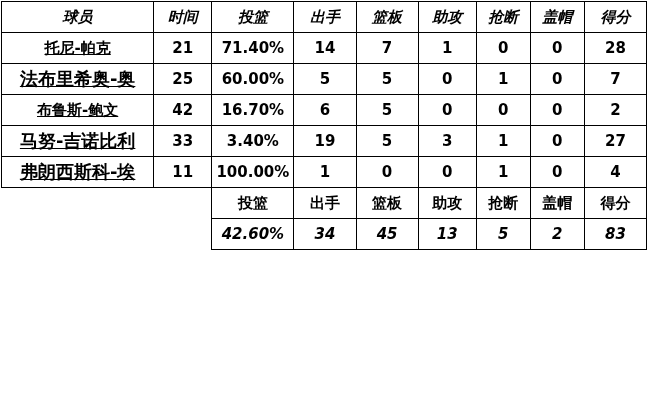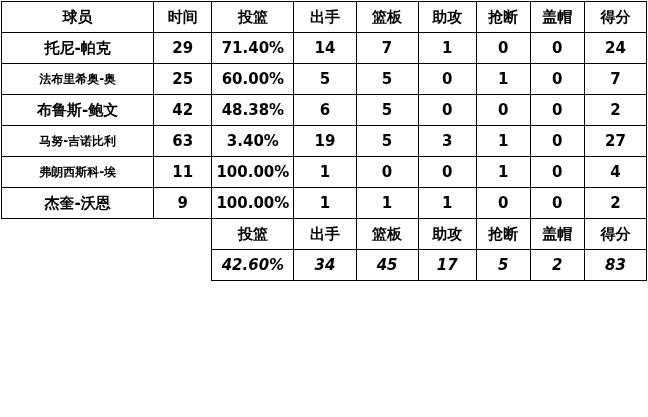--- a/index.html
+++ b/index.html
@@ -42,23 +42,23 @@
   col.c-player { width: 152px; }
   col.c-min    { width: 58px; }
   col.c-fg     { width: 82px; }
   col.c-att    { width: 62px; }
   col.c-reb    { width: 62px; }
   col.c-ast    { width: 58px; }
   col.c-stl    { width: 54px; }
   col.c-blk    { width: 54px; }
   col.c-pts    { width: 62px; }
 
-  thead td { font-size: 16px; }
-  .name-cell { font-size: 15px; }
-  .name-cell.long { font-size: 12px; }
+  thead td { font-size: 16px; font-style: italic; }
+  .name-cell { font-size: 15px; text-decoration: underline; }
+  .name-cell.long { font-size: 18px; }
 
   .blank-cell { border: none !important; background: #ffffff; }
   .total-row td { color: #cc0000; font-size: 16px; font-style: italic; }
   .subhead-row td { font-size: 16px; }
 </style>
 </head>
 <body>
 
 <div class="sheet">
   <table class="stats">
@@ -82,101 +82,90 @@
         <td>篮板</td>
         <td>助攻</td>
         <td>抢断</td>
         <td>盖帽</td>
         <td>得分</td>
       </tr>
     </thead>
     <tbody>
       <tr>
         <td class="name-cell">托尼-帕克</td>
-        <td>29</td>
+        <td>21</td>
         <td>71.40%</td>
         <td>14</td>
         <td>7</td>
         <td>1</td>
         <td>0</td>
         <td>0</td>
-        <td>24</td>
+        <td>28</td>
       </tr>
       <tr>
         <td class="name-cell long">法布里希奥-奥</td>
         <td>25</td>
         <td>60.00%</td>
         <td>5</td>
         <td>5</td>
         <td>0</td>
         <td>1</td>
         <td>0</td>
         <td>7</td>
       </tr>
       <tr>
         <td class="name-cell">布鲁斯-鲍文</td>
         <td>42</td>
-        <td>48.38%</td>
+        <td>16.70%</td>
         <td>6</td>
         <td>5</td>
         <td>0</td>
         <td>0</td>
         <td>0</td>
         <td>2</td>
       </tr>
       <tr>
         <td class="name-cell long">马努-吉诺比利</td>
-        <td>63</td>
+        <td>33</td>
         <td>3.40%</td>
         <td>19</td>
         <td>5</td>
         <td>3</td>
         <td>1</td>
         <td>0</td>
         <td>27</td>
       </tr>
       <tr>
         <td class="name-cell long">弗朗西斯科-埃</td>
         <td>11</td>
         <td>100.00%</td>
         <td>1</td>
         <td>0</td>
         <td>0</td>
         <td>1</td>
         <td>0</td>
         <td>4</td>
       </tr>
-      <tr>
-        <td class="name-cell">杰奎-沃恩</td>
-        <td>9</td>
-        <td>100.00%</td>
-        <td>1</td>
-        <td>1</td>
-        <td>1</td>
-        <td>0</td>
-        <td>0</td>
-        <td>2</td>
-      </tr>
       <tr class="subhead-row">
         <td class="blank-cell"></td>
         <td class="blank-cell"></td>
         <td>投篮</td>
         <td>出手</td>
         <td>篮板</td>
         <td>助攻</td>
         <td>抢断</td>
         <td>盖帽</td>
         <td>得分</td>
       </tr>
       <tr class="total-row">
         <td class="blank-cell"></td>
         <td class="blank-cell"></td>
         <td>42.60%</td>
         <td>34</td>
         <td>45</td>
-        <td>17</td>
+        <td>13</td>
         <td>5</td>
         <td>2</td>
         <td>83</td>
       </tr>
     </tbody>
   </table>
 </div>
 
 </body></html>

